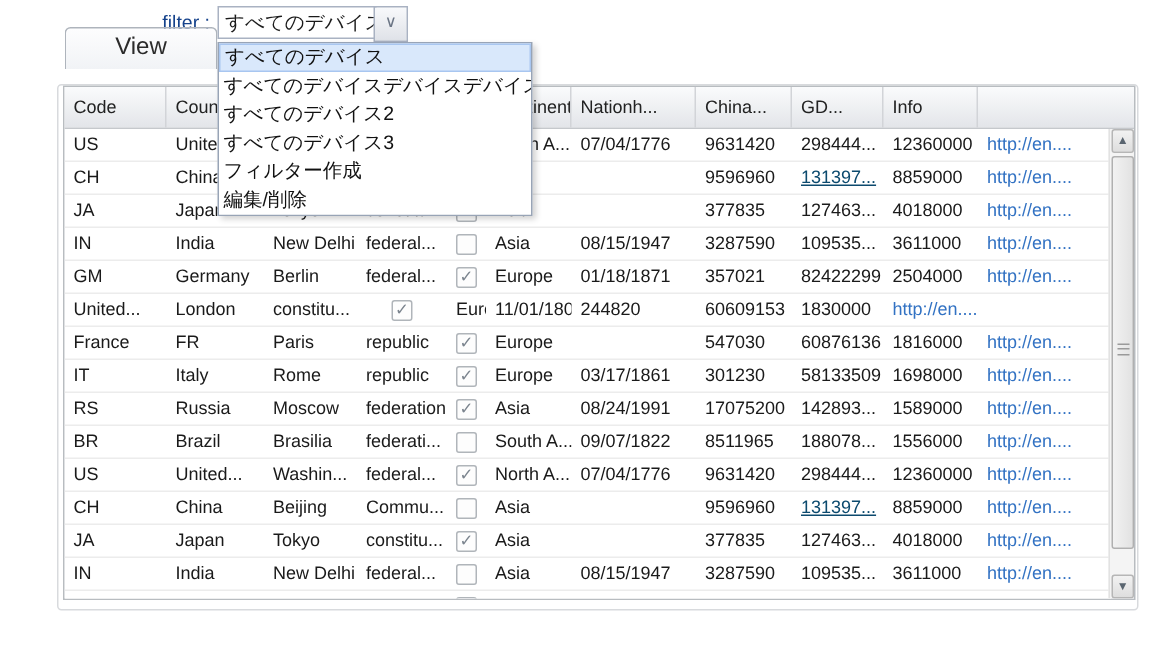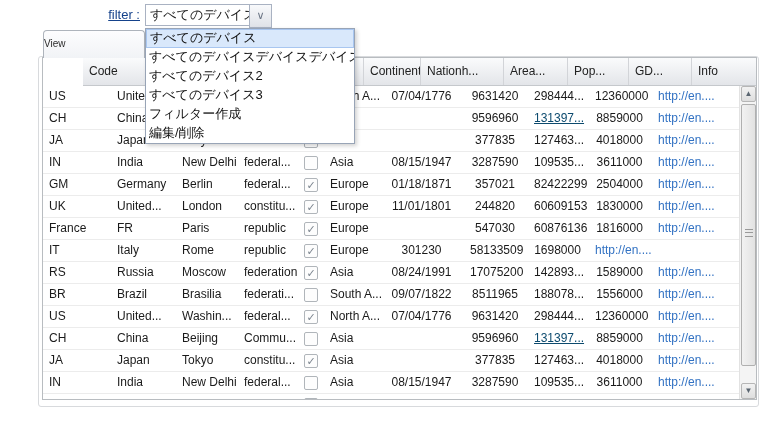--- a/index.html
+++ b/index.html
@@ -13,41 +13,41 @@
                border:1px solid #a9b2c2;background:#fff;font-size:13px;
                line-height:20px;padding-left:4px;overflow:hidden;white-space:nowrap;}
   .combo-trigger{position:absolute;left:249px;top:4px;width:21px;height:22px;
                  border:1px solid #a9b2c2;background:linear-gradient(#f8f9fb,#dfe2e8);
                  text-align:center;}
   .chev{display:block;font-size:11px;line-height:20px;color:#6b7585;}
 
   
   .panel{position:absolute;left:38px;top:56px;width:719px;height:349px;
          border:1px solid #d8dadd;border-radius:3px;background:#fff;}
-  .tab{position:absolute;left:43px;top:30px;width:100px;height:27px;
+  .tab{position:absolute;left:43px;top:18px;width:100px;height:27px;
        border:1px solid #aeb4bc;border-bottom:none;border-radius:4px 4px 0 0;
-       background:linear-gradient(#fdfdfe,#f1f3f6);text-align:left;
-       font-size:10px;line-height:26px;color:#2b2b2b;z-index:2;}
+       background:linear-gradient(#fdfdfe,#f1f3f6);text-align:center;
+       font-size:16px;line-height:26px;color:#2b2b2b;z-index:2;}
 
   
   .grid{position:absolute;left:42px;top:57px;width:715px;height:343px;
-        border:1px solid #b8bcc0;box-sizing:border-box;background:#fff;overflow:hidden;padding-left:40px;}
+        border:1px solid #b8bcc0;box-sizing:border-box;background:#fff;overflow:hidden;}
   .grid-header{display:grid;width:713px;
         grid-template-columns:68px 65px 62px 60px 26px 57px 83px 64px 61px 63px 72px 15px;
         background:linear-gradient(#fafbfc,#e3e5e9);border-bottom:1px solid #c5c8cc;
         height:28px;box-sizing:border-box;}
   .hcell{font-size:12px;line-height:27px;padding:0 6px;color:#222;
          border-right:1px solid #d2d4d8;overflow:hidden;white-space:nowrap;box-sizing:border-box;}
   .hcell:last-child{border-right:none;}
   .grid-body{position:absolute;left:0;top:28px;width:698px;height:314px;overflow:hidden;}
   .row{display:grid;grid-template-columns:68px 65px 62px 60px 26px 57px 83px 64px 61px 63px 89px;
        height:22px;border-bottom:1px solid #ececec;background:#fff;box-sizing:border-box;}
   .cell{font-size:12px;line-height:21px;padding:0 6px;overflow:hidden;
         white-space:nowrap;box-sizing:border-box;}
-  .cell.num{text-align:center;padding-right:8px;}
+  .cell.num{text-align:left;padding-right:8px;}
   .linktext{color:#3272c3;}
   .cell.pl{color:#0c4a6e;}
   .cell.pl{text-decoration:none;}
   .pl u, .linktext{text-decoration:none;}
   .cell.pl{text-decoration:underline;}
   .ccheck{padding:0;text-align:center;}
   .cb{display:inline-block;width:12px;height:12px;margin-top:4px;border:1px solid #b0b5ba;
       border-radius:2px;background:#fdfdfd;font-size:11px;line-height:12px;color:#7b848e;}
   .cb.checked::after{content:"\2713";}
 
@@ -91,22 +91,21 @@
 
   <div class="grid">
     <div class="grid-header">
       <div class="hcell">Code</div>
       <div class="hcell">Country</div>
       <div class="hcell">Capital</div>
       <div class="hcell">Government</div>
       <div class="hcell"></div>
       <div class="hcell">Continent</div>
       <div class="hcell">Nationh...</div>
-      <div class="hcell">Area...</div>
-      <div class="hcell">Pop...</div>
+      <div class="hcell">China...</div>
       <div class="hcell">GD...</div>
       <div class="hcell">Info</div>
       <div class="hcell"></div>
     </div>
 
     <div class="grid-body">
 
         <div class="row">
           <div class="cell">US</div>
           <div class="cell">United...</div>
@@ -181,21 +180,20 @@
           </div>
           <div class="cell">Europe</div>
           <div class="cell num">01/18/1871</div>
           <div class="cell num">357021</div>
           <div class="cell">82422299</div>
           <div class="cell num">2504000</div>
           <div class="cell linktext">http://en....</div>
         </div>
 
         <div class="row">
-          <div class="cell">UK</div>
           <div class="cell">United...</div>
           <div class="cell">London</div>
           <div class="cell">constitu...</div>
           <div class="cell ccheck">
             <span class="cb checked"></span>
           </div>
           <div class="cell">Europe</div>
           <div class="cell num">11/01/1801</div>
           <div class="cell num">244820</div>
           <div class="cell">60609153</div>
@@ -221,20 +219,21 @@
 
         <div class="row">
           <div class="cell">IT</div>
           <div class="cell">Italy</div>
           <div class="cell">Rome</div>
           <div class="cell">republic</div>
           <div class="cell ccheck">
             <span class="cb checked"></span>
           </div>
           <div class="cell">Europe</div>
+          <div class="cell num">03/17/1861</div>
           <div class="cell num">301230</div>
           <div class="cell">58133509</div>
           <div class="cell num">1698000</div>
           <div class="cell linktext">http://en....</div>
         </div>
 
         <div class="row">
           <div class="cell">RS</div>
           <div class="cell">Russia</div>
           <div class="cell">Moscow</div>

